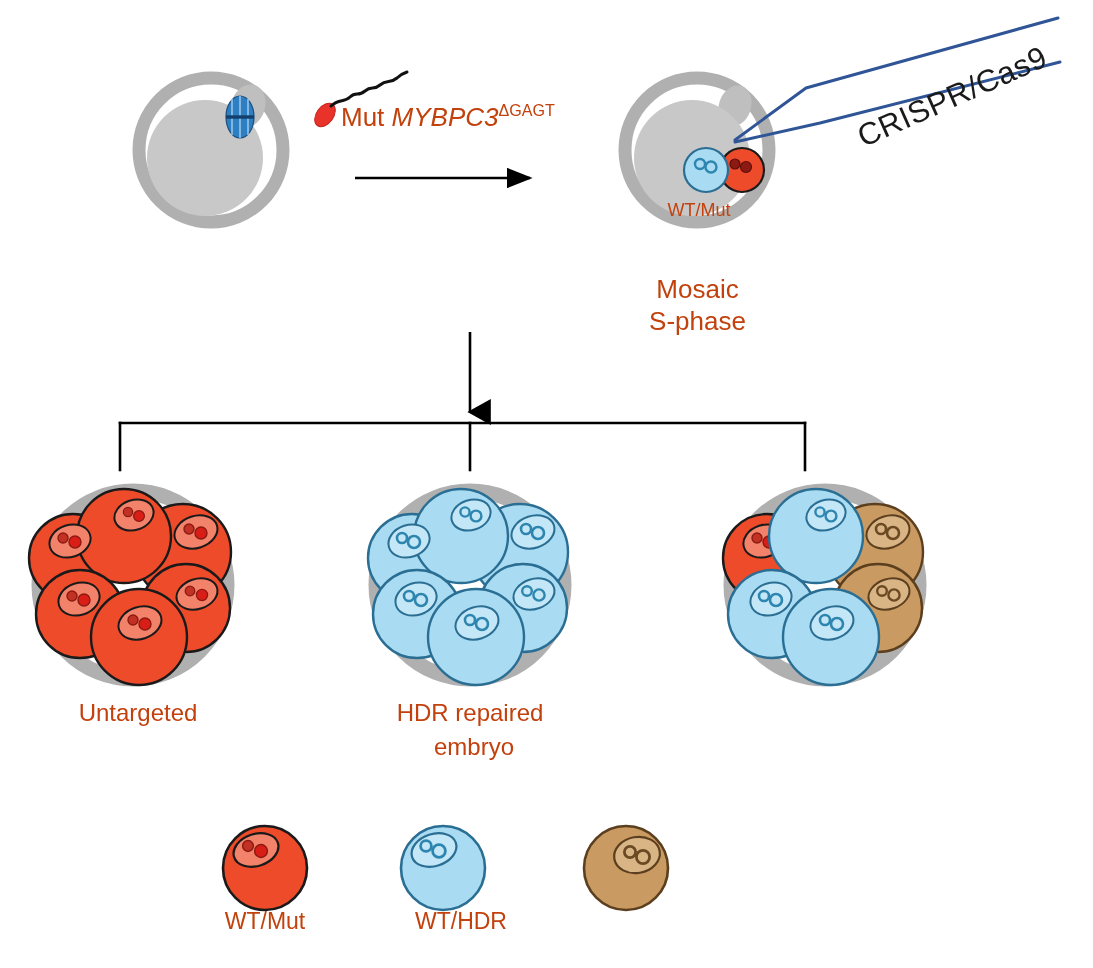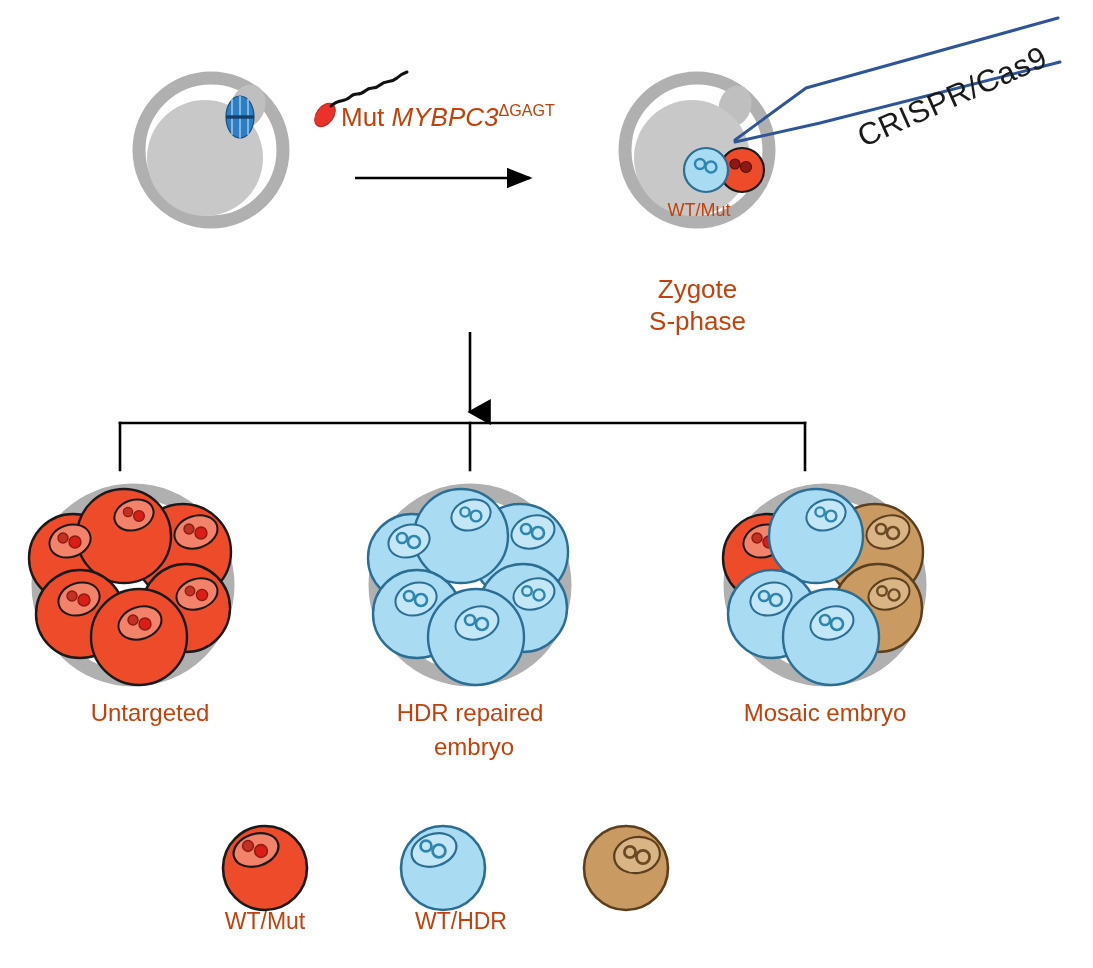--- a/index.html
+++ b/index.html
@@ -275,28 +275,27 @@
 
 </svg>
 
 
 <div class="lbl lbl-big" style="left:341px;top:101px;">
   <span>Mut </span><span class="italic">MYBPC3</span><span class="sup">ΔGAGT</span>
 </div>
 
 <div class="lbl lbl-sm" style="left:634px;top:200px;width:130px;">WT/Mut</div>
 
-<div class="lbl lbl-big" style="left:560px;top:274px;width:275px;">Zygote</div>
+<div class="lbl lbl-big" style="left:560px;top:274px;width:275px;">Mosaic</div>
 <div class="lbl lbl-big" style="left:560px;top:306px;width:275px;">S-phase</div>
 
 <div class="crispr-wrap" style="left:852px;top:122px;transform:rotate(-24deg);">CRISPR/Cas9</div>
 
-<div class="lbl lbl-mid caption-2line" style="left:16px;top:697px;width:268px;">Untargeted</div>
+<div class="lbl lbl-mid caption-2line" style="left:4px;top:697px;width:268px;">Untargeted</div>
 
 <div class="lbl lbl-mid caption-2line" style="left:336px;top:697px;width:268px;">HDR repaired</div>
 <div class="lbl lbl-mid caption-2line" style="left:340px;top:731px;width:268px;">embryo</div>
 
-<div class="lbl lbl-mid caption-2line" style="left:691px;top:697px;width:268px;">Mosaic embryo</div>
 
 <div class="lbl lbl-legend" style="left:185px;top:908px;width:160px;">WT/Mut</div>
 <div class="lbl lbl-legend" style="left:381px;top:908px;width:160px;">WT/HDR</div>
 
 </div>
 
 </body></html>

